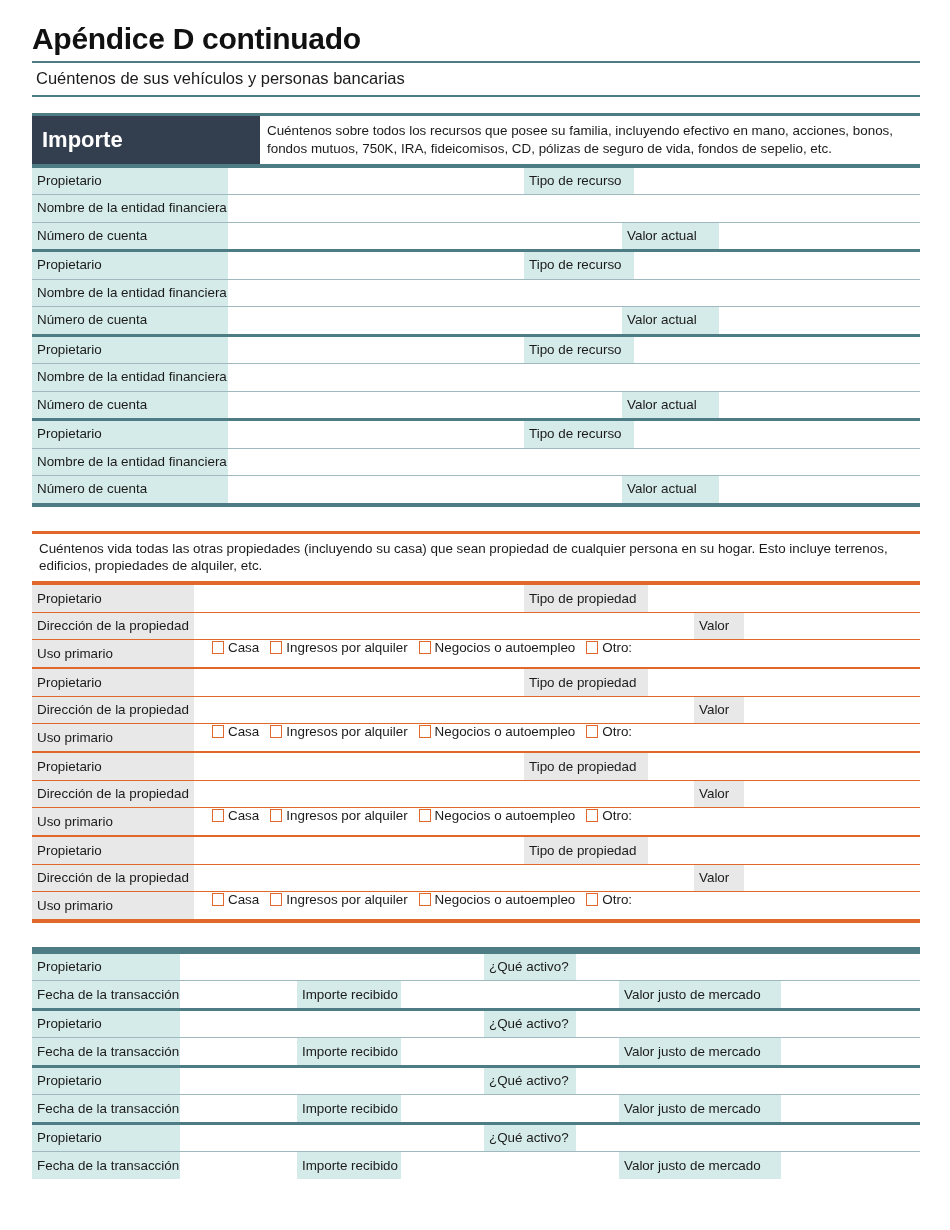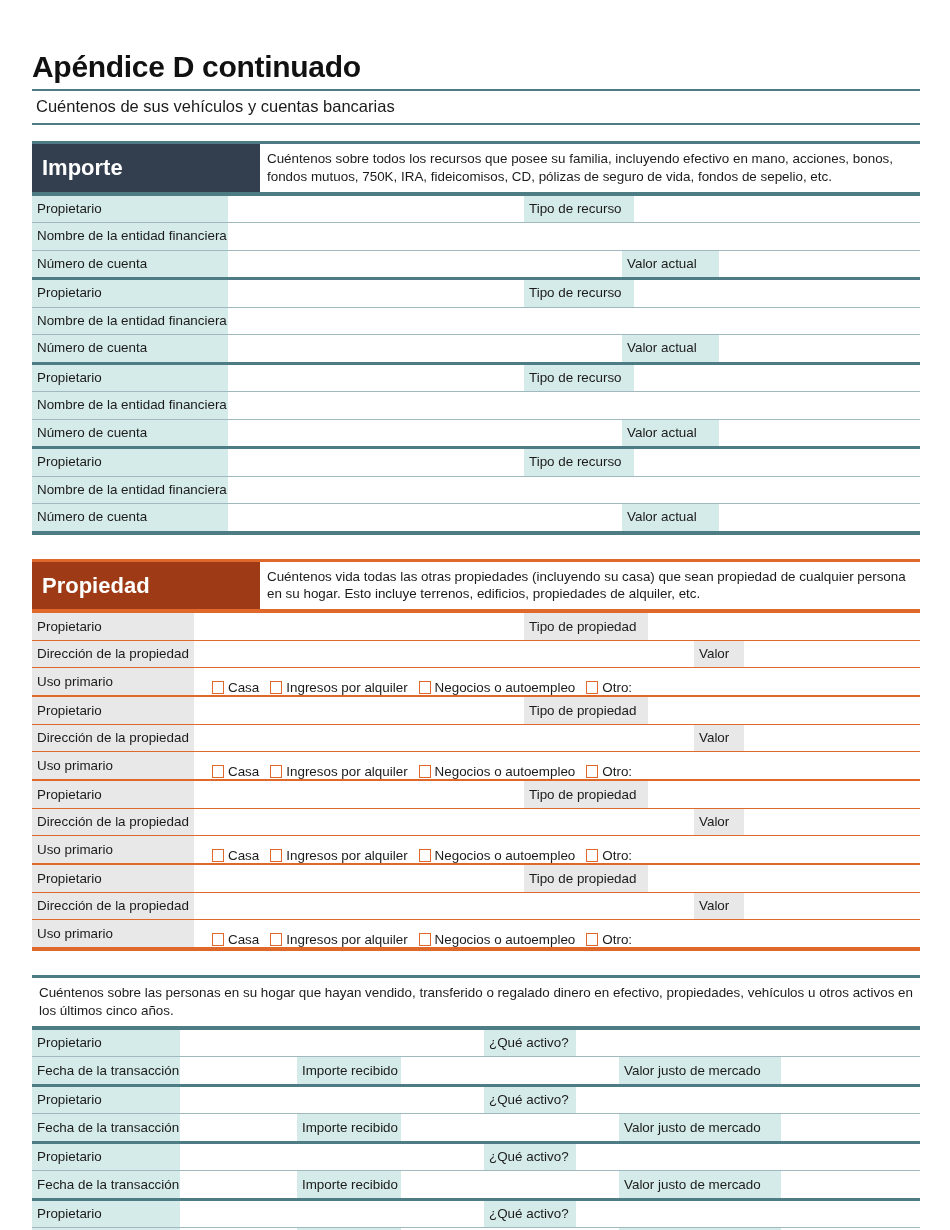--- a/index.html
+++ b/index.html
@@ -13,21 +13,20 @@
     font-family: "Liberation Sans", sans-serif;
     color: #1b1b1b;
     -webkit-font-smoothing: antialiased;
   }
   .page {
     position: relative;
     width: 950px;
     height: 1042px;
     padding: 0;
     box-sizing: border-box;
-    margin-top: 28px;
   }
 
   
   .doc-header { padding: 22px 30px 0 32px; }
   .doc-title {
     font-size: 30px;
     font-weight: bold;
     letter-spacing: -0.3px;
     color: #111111;
     margin: 0 0 6px 0;
@@ -108,21 +107,21 @@
   .blank     { background: #ffffff; }
   .sep-thin-gray   { height: 1px; background: #9fb9bf; }
   .sep-thin-orange { height: 1px; background: #e0682a; }
   
   .sep-block-teal   { height: 3px; background: #4e7c84; }
   .sep-block-orange { height: 2.5px; background: #e0682a; }
 
   
   .chk-row {
     display: flex;
-    align-items: flex-end;
+    align-items: flex-start;
     height: 26.5px;
   }
   .chk-group {
     display: flex;
     align-items: center;
     flex: 1;
     padding-left: 18px;
   }
   .chk-item {
     display: flex;
@@ -145,21 +144,21 @@
   }
 </style>
 </head>
 <body>
 
 <div class="page">
 
   <div class="doc-header">
     <h1 class="doc-title">Apéndice D continuado</h1>
     <div class="rule-top"></div>
-    <div class="doc-subtitle">Cuéntenos de sus vehículos y cuentas bancarias</div>
+    <div class="doc-subtitle">Cuéntenos de sus vehículos y personas bancarias</div>
     <div class="rule-bottom"></div>
   </div>
 
   <div class="section sec-resources">
     <div class="bar-teal-top"></div>
     <div class="sec-head">
       <div class="sec-head-title teal">Importe</div>
       <div class="sec-head-desc">Cuéntenos sobre todos los recursos que posee su familia, incluyendo efectivo en mano, acciones, bonos, fondos mutuos, 750K, IRA, fideicomisos, CD, pólizas de seguro de vida, fondos de sepelio, etc.</div>
     </div>
     <div class="bar-teal-bottom"></div>
@@ -241,21 +240,20 @@
       <div class="cell blank" style="width:394px"></div>
       <div class="cell lbl-teal" style="width:97px">Valor actual</div>
       <div class="cell blank" style="flex:1"></div>
     </div>
     <div class="bar-teal-bottom"></div>
   </div>
 
   <div class="section sec-property">
     <div class="bar-orange-top"></div>
     <div class="sec-head">
-      <div class="sec-head-title rust">Propiedad</div>
       <div class="sec-head-desc">Cuéntenos vida todas las otras propiedades (incluyendo su casa) que sean propiedad de cualquier persona en su hogar. Esto incluye terrenos, edificios, propiedades de alquiler, etc.</div>
     </div>
     <div class="bar-orange-bottom"></div>
 
     <div class="row">
       <div class="cell lbl-gray" style="width:162px">Propietario</div>
       <div class="cell blank" style="width:330px"></div>
       <div class="cell lbl-gray" style="width:124px">Tipo de propiedad</div>
       <div class="cell blank" style="flex:1"></div>
     </div>
@@ -398,21 +396,20 @@
           <span class="chk-label">Otro:</span>
         </label>
       </div>
     </div>
     <div class="bar-orange-bottom"></div>
   </div>
 
   <div class="section sec-transfer">
     <div class="bar-teal-top"></div>
     <div class="sec-head">
-      <div class="sec-head-desc">Cuéntenos sobre las personas en su hogar que hayan vendido, transferido o regalado dinero en efectivo, propiedades, vehículos u otros activos en los últimos cinco años.</div>
     </div>
     <div class="bar-teal-bottom"></div>
 
     <div class="row">
       <div class="cell lbl-teal" style="width:148px">Propietario</div>
       <div class="cell blank" style="width:304px"></div>
       <div class="cell lbl-teal" style="width:92px">¿Qué activo?</div>
       <div class="cell blank" style="flex:1"></div>
     </div>
     <div class="sep-thin-gray"></div>

